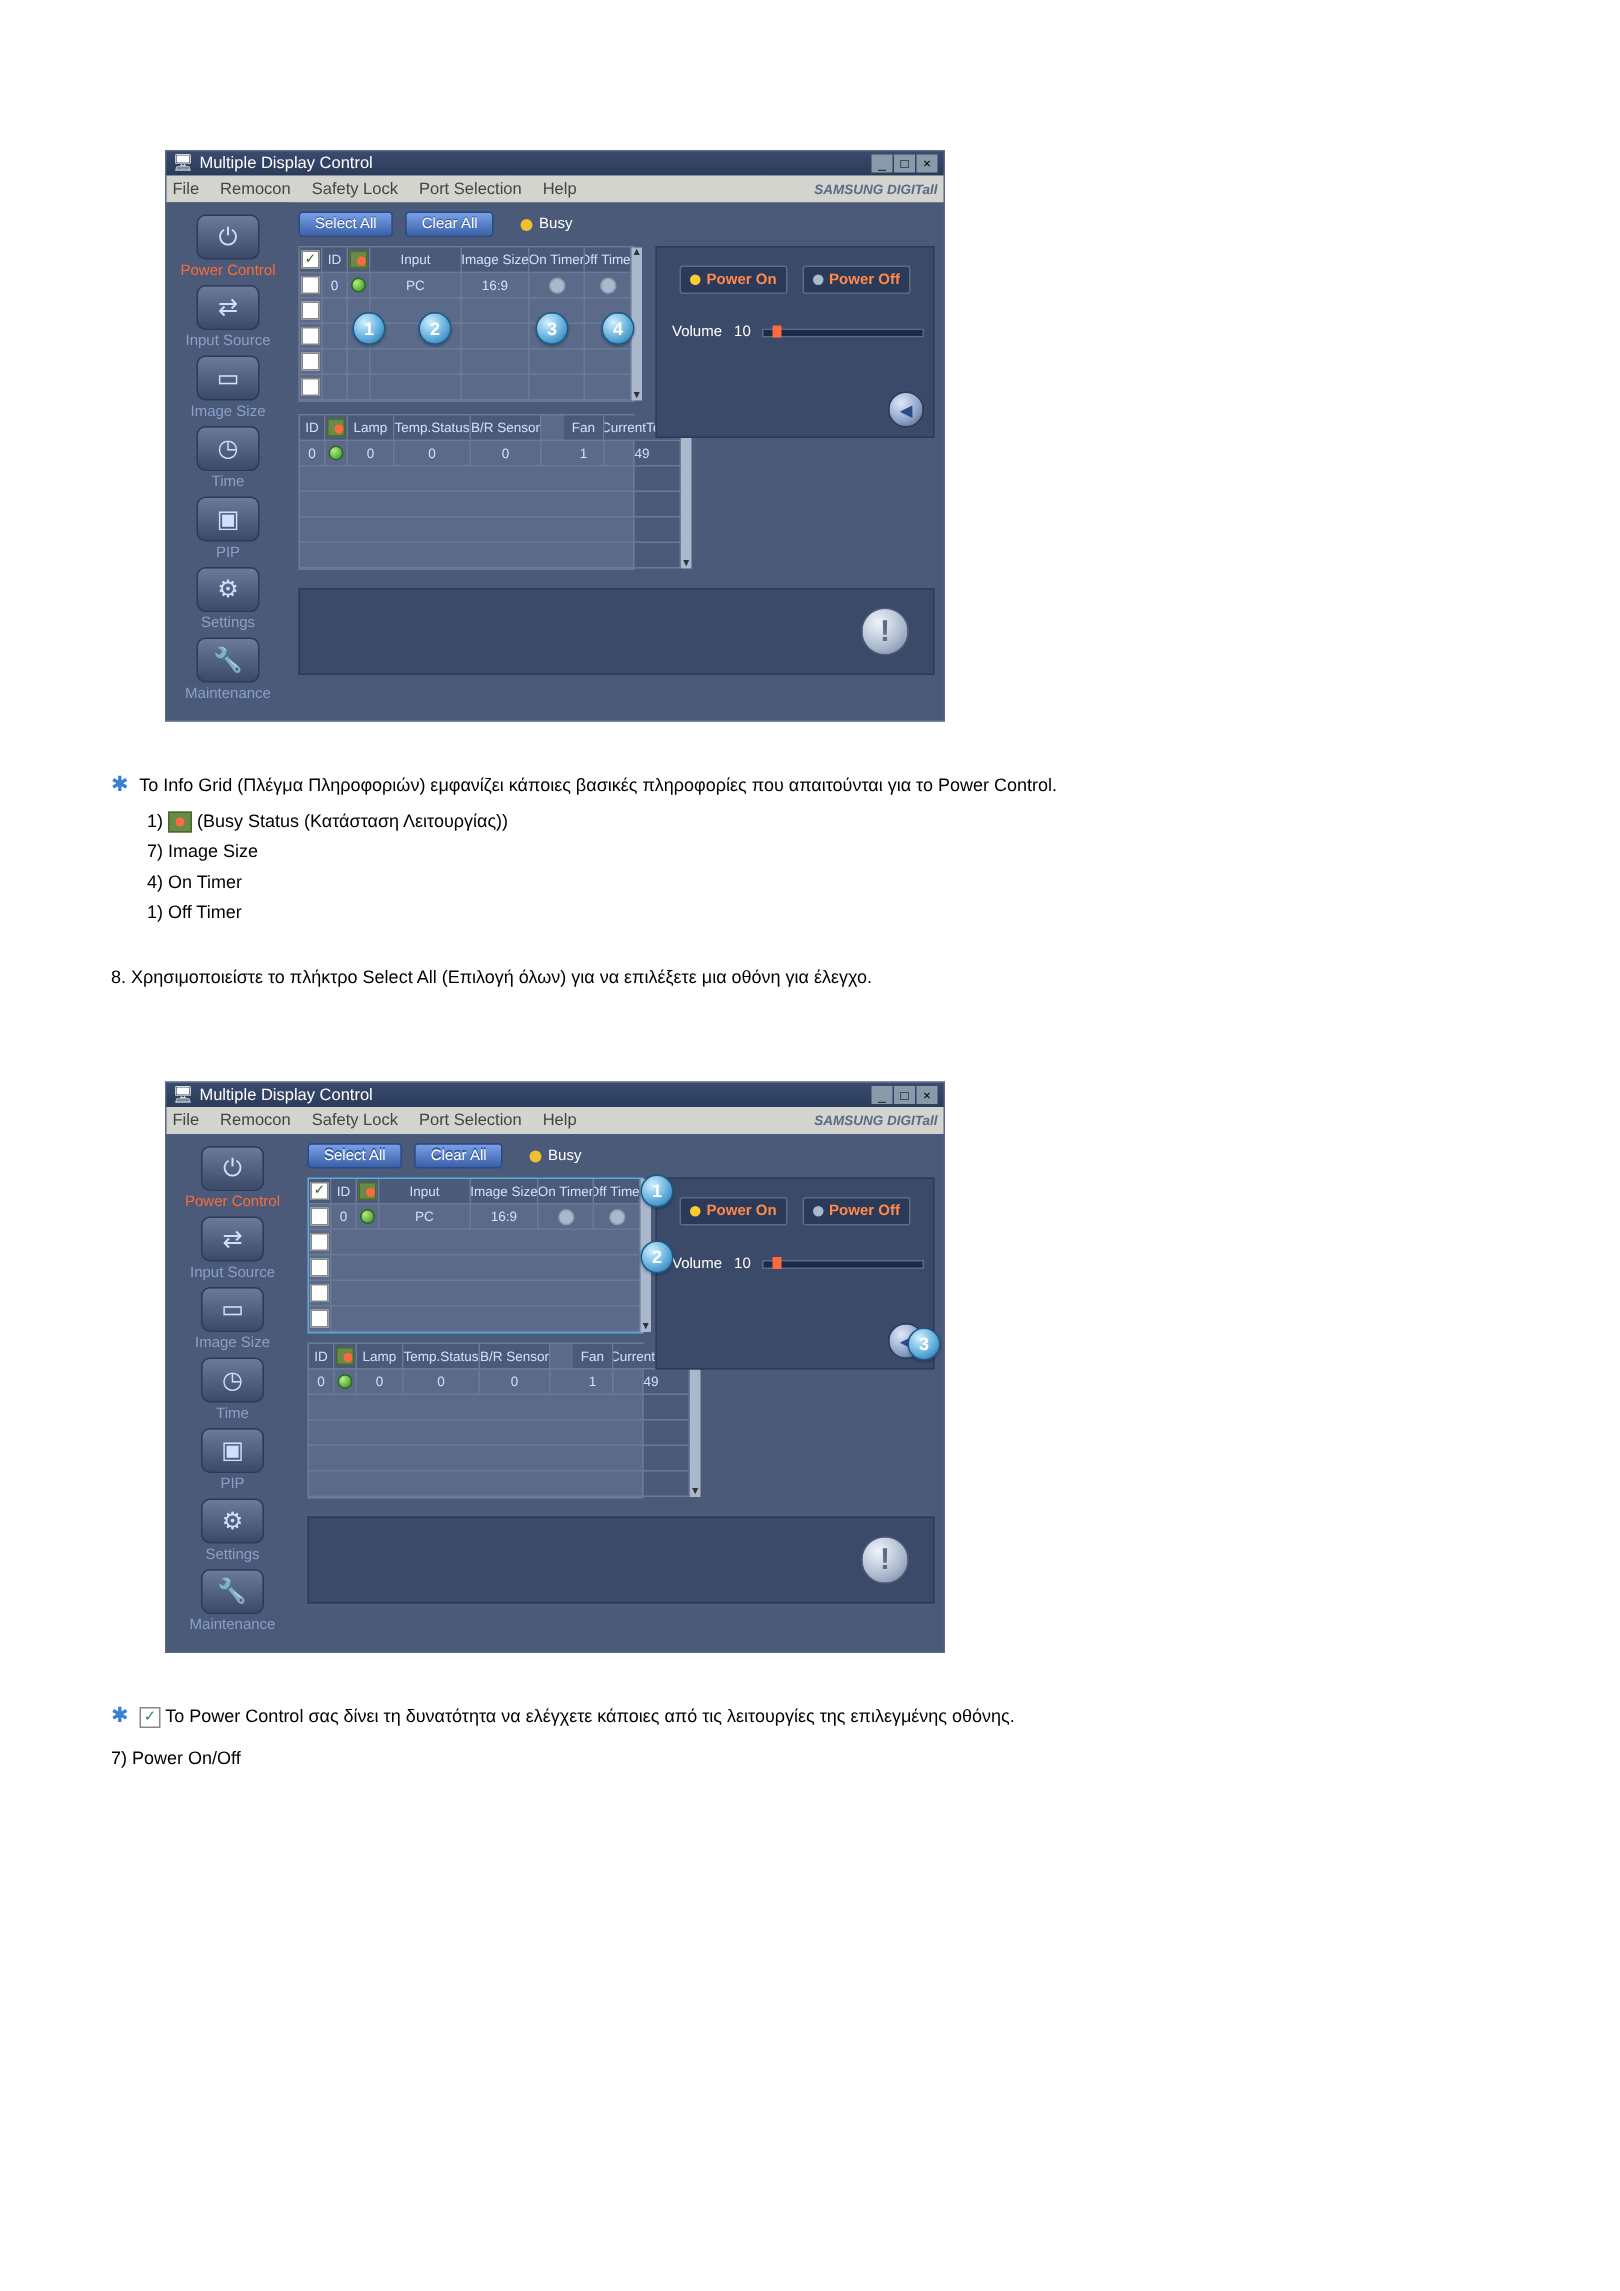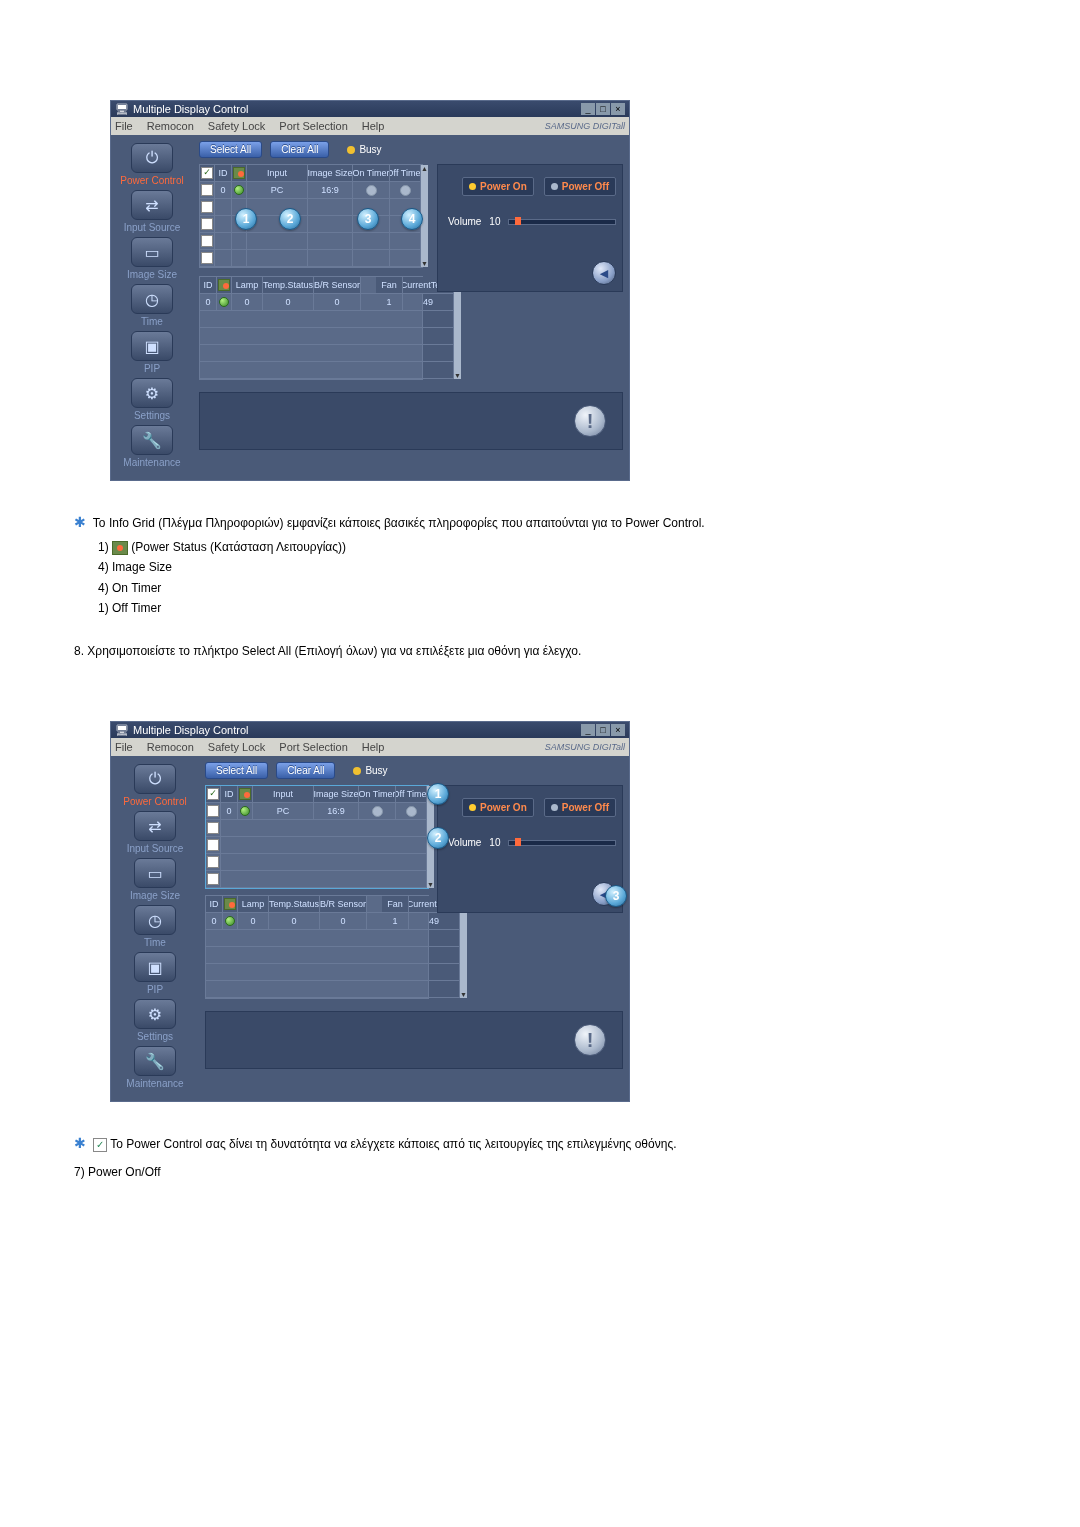--- a/index.html
+++ b/index.html
@@ -60,21 +60,21 @@
     justify-content: space-between;
   }
   .menu-left {
     display: flex;
     gap: 14px;
   }
   .brand {
     font-size: 9px;
     color: #5a6a8a;
     font-style: italic;
-    font-weight: normal;
+    font-weight: bold;
     text-align: center;
   }
   .app-body {
     display: flex;
     background: #4a5a78;
   }
   .sidebar {
     width: 88px;
     background: #4a5a78;
     padding: 8px 0;
@@ -209,21 +209,21 @@
     font-size: 10px;
     padding: 6px;
     box-sizing: border-box;
     height: 128px;
     position: relative;
   }
   .pwr-btns {
     display: flex;
     gap: 10px;
     margin: 6px 0 20px 0;
-    justify-content: flex-end;
+    justify-content: center;
   }
   .pwr-btn {
     display: flex;
     align-items: center;
     gap: 4px;
     font-size: 10px;
     padding: 3px 6px;
     background: #2a3a58;
     border: 1px solid #5a6a88;
     border-radius: 2px;
@@ -588,23 +588,23 @@
     </div>
   </div>
 
   <div class="note-block">
     <span class="star">✱</span>
     <span>Το Info Grid (Πλέγμα Πληροφοριών) εμφανίζει κάποιες βασικές πληροφορίες που απαιτούνται για το Power Control.</span>
     <ul>
       <li>
         <span>1) </span>
         <span class="inline-icon-ps"></span>
-        <span> (Power Status (Κατάσταση Λειτουργίας))</span>
+        <span> (Busy Status (Κατάσταση Λειτουργίας))</span>
       </li>
-      <li>4) Image Size</li>
+      <li>7) Image Size</li>
       <li>4) On Timer</li>
       <li>1) Off Timer</li>
     </ul>
     <br>
     <div>8.  Χρησιμοποιείστε το πλήκτρο Select All (Επιλογή όλων) για να επιλέξετε μια οθόνη για έλεγχο.</div>
   </div>
 
   <div class="app-window">
     <div class="title-bar">
       <div class="title-bar-left">

